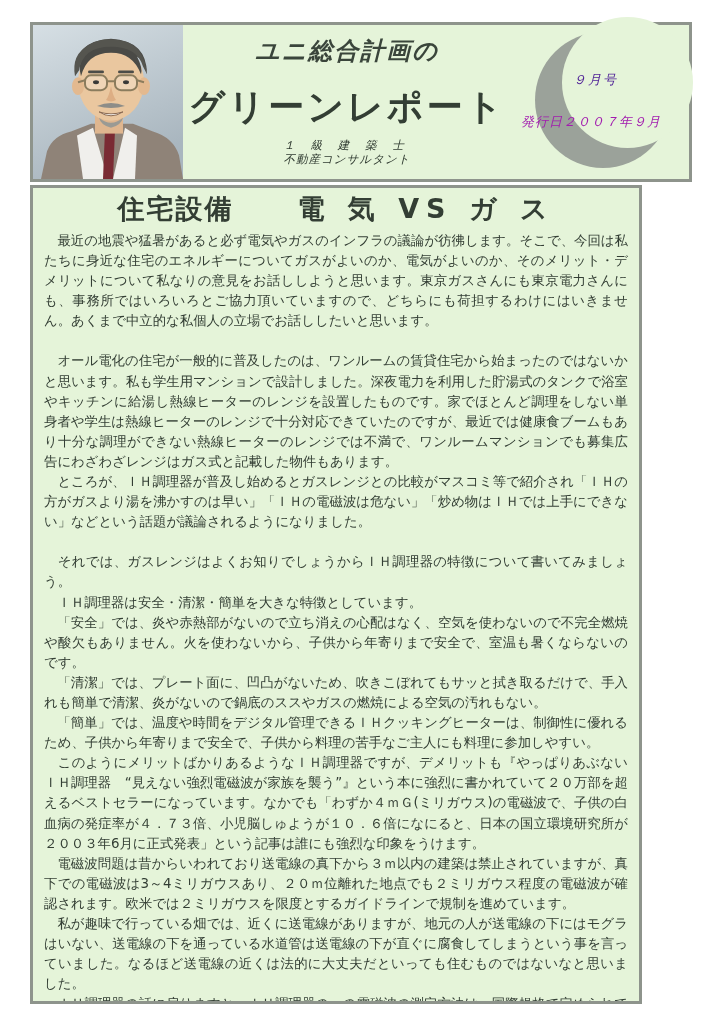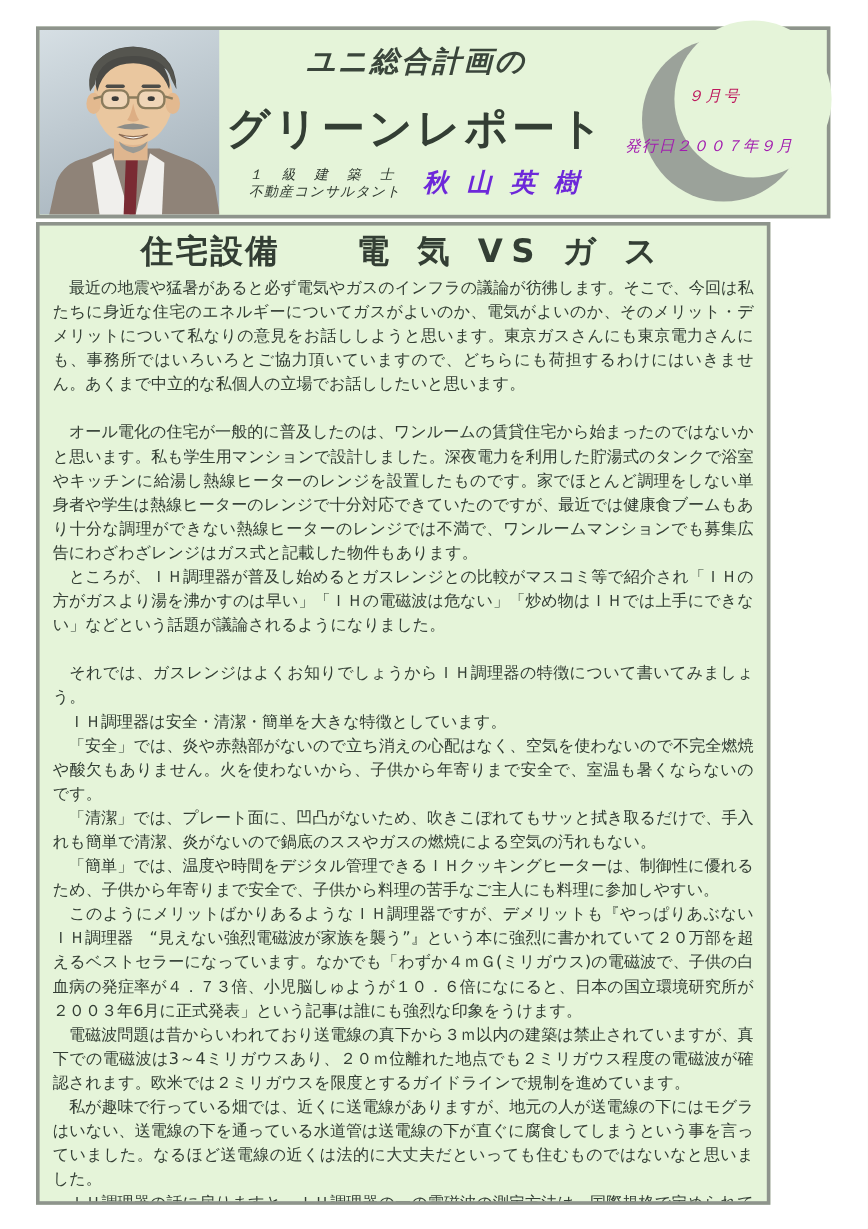--- a/index.html
+++ b/index.html
@@ -52,20 +52,21 @@
     letter-spacing:3px;
     margin-top:16px;
     color:#333e34;
   }
   .credentials-row{
     display:flex;
     justify-content:center;
     align-items:center;
     margin-top:6px;
     gap:18px;
+    flex-direction:column;
   }
   .cred-lines{
     font-family:"DejaVu Serif","Liberation Serif",serif;
     font-style:italic;
     font-size:11.5px;
     line-height:14px;
     text-align:left;
     color:#2f3a30;
   }
   .cred-line1{letter-spacing:6px;}
@@ -100,21 +101,21 @@
     border-radius:50%;
     background:var(--panel-bg);
   }
   .issue-no{
     position:absolute;
     top:46px;left:62px;
     font-family:"DejaVu Serif","Liberation Serif",serif;
     font-style:italic;
     font-size:13px;
     letter-spacing:2px;
-    color:#be185d;
+    color:#4c1d95;
     z-index:2;
   }
   .issue-date{
     position:absolute;
     top:88px;left:10px;
     font-family:"DejaVu Serif","Liberation Serif",serif;
     font-style:italic;
     font-size:13px;
     letter-spacing:1px;
     color:#a21caf;

